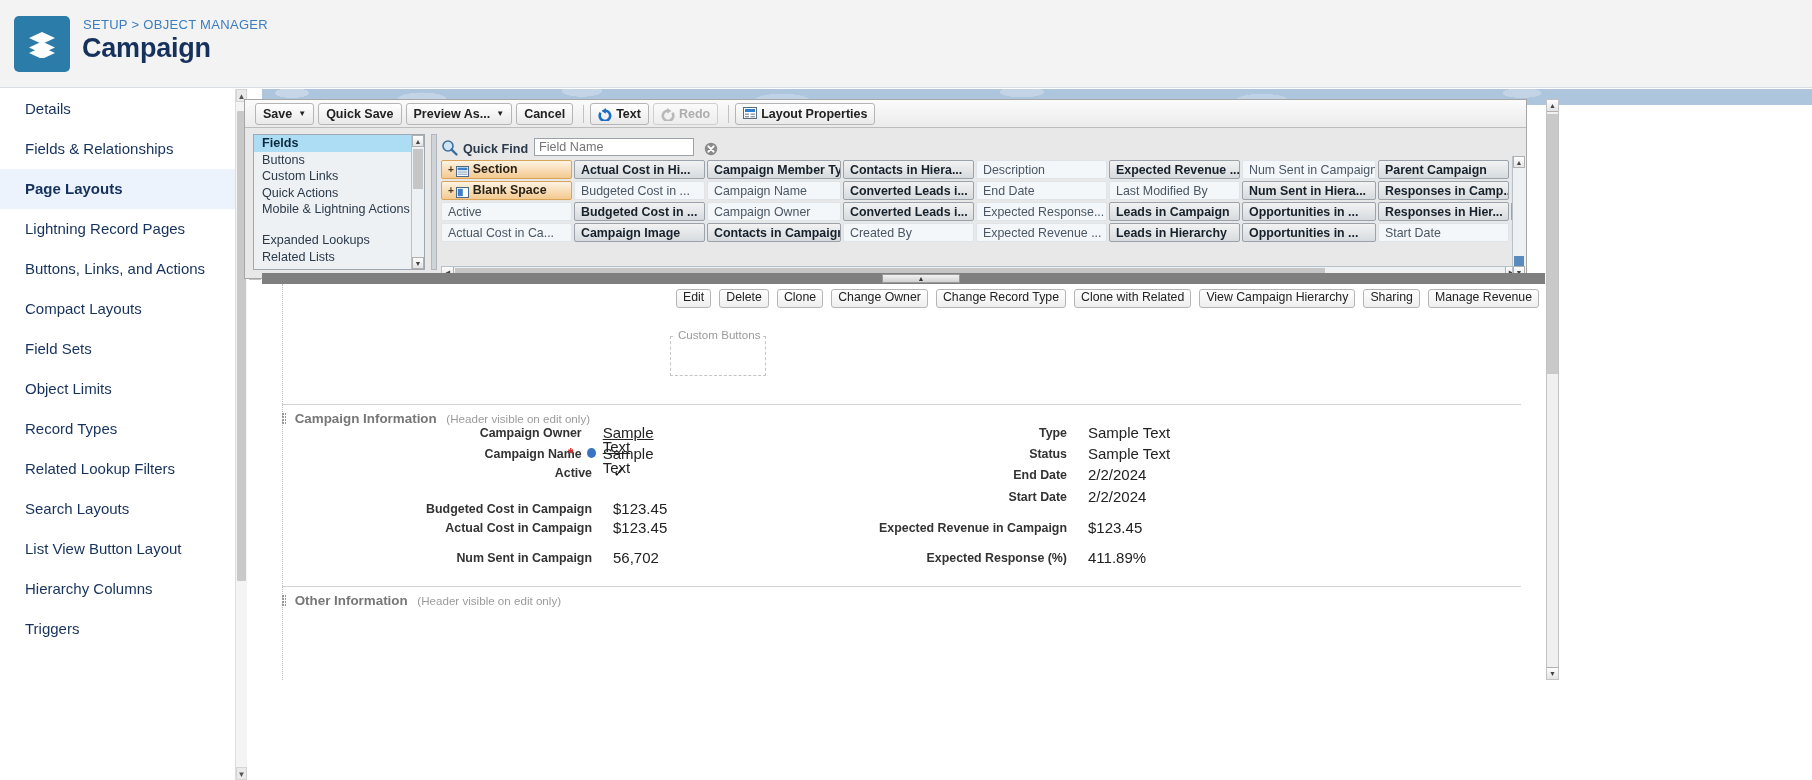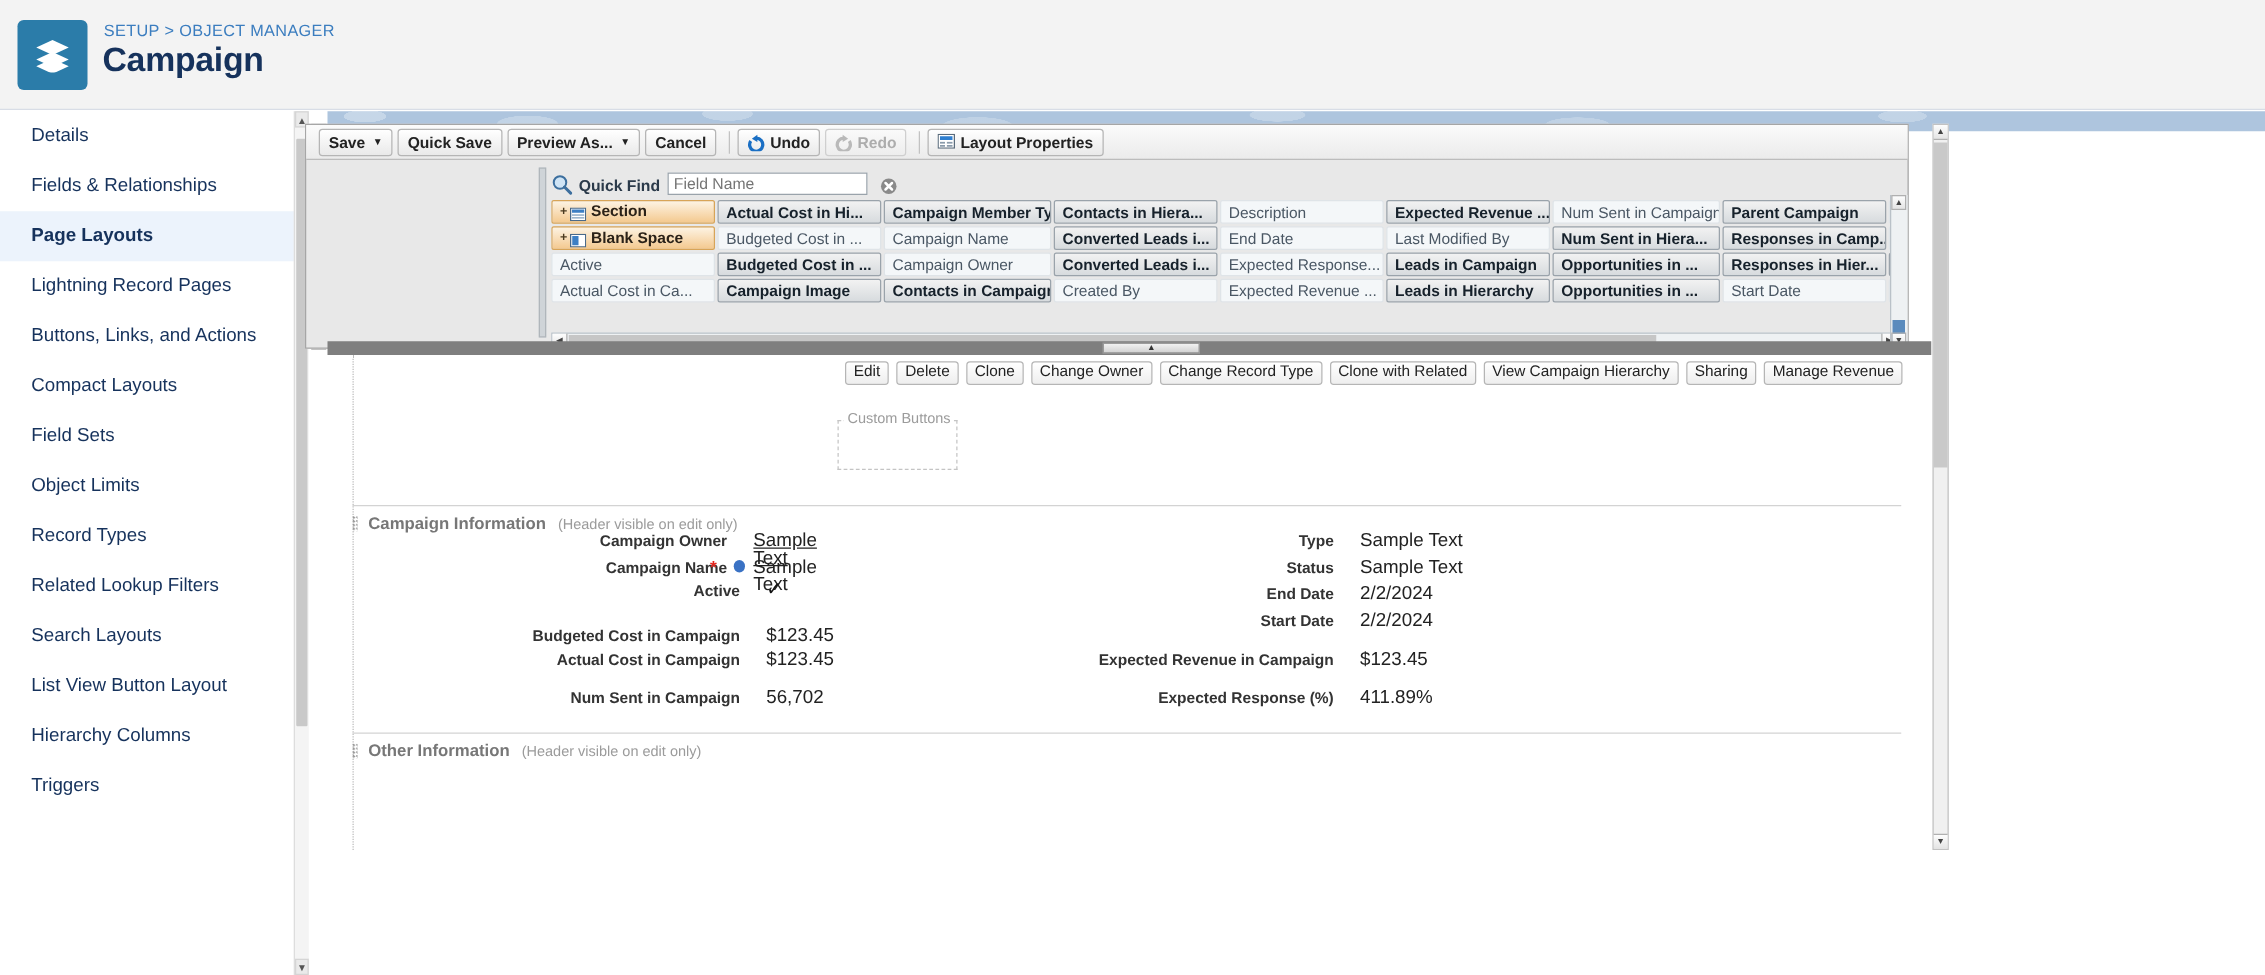--- a/index.html
+++ b/index.html
@@ -102,21 +102,21 @@
 
   
   .splitter{position:absolute;left:262px;top:273px;width:1283px;height:11px;background:#7f7f7f;}
   .splitter .grab{position:absolute;left:620px;top:1px;width:78px;height:9px;background:linear-gradient(#f2f2f2,#d2d2d2);border:1px solid #9a9a9a;box-sizing:border-box;text-align:center;font-size:7px;line-height:8px;color:#333;}
 
   
   .canvas{position:absolute;left:262px;top:284px;width:1283px;height:396px;background:#fff;overflow:hidden;}
   .canvas-inner{position:absolute;left:0;top:0;width:1283px;}
   .dashleft{position:absolute;left:20px;top:0;width:1px;height:396px;border-left:1px dotted #bbb;}
 
-  .btnrow{display:flex;flex-wrap:nowrap;padding-left:414px;margin-top:5px;}
+  .btnrow{display:flex;flex-wrap:nowrap;padding-left:414px;margin-top:5px;justify-content:space-between;}
   .btnrow.r2{margin-top:6px;}
   .sbtn{height:17px;line-height:15px;padding:0 6px;margin-right:6px;border:1px solid #b5b5b5;border-radius:3px;background:linear-gradient(#ffffff,#eeeeee);font-size:12.3px;color:#222;white-space:nowrap;cursor:pointer;}
 
   .custbtn{position:absolute;left:408px;top:52px;width:96px;height:40px;border:1px dashed #c4c4c4;box-sizing:border-box;}
   .custbtn .cap{position:absolute;left:4px;top:-9px;background:#fff;padding:0 3px;font-size:11.6px;color:#9b9b9b;white-space:nowrap;}
 
   .sechead{position:absolute;left:20px;right:24px;border-top:1px solid #d3d3d3;padding-top:6px;}
   .sechead .hdot{display:inline-block;width:4px;height:12px;margin-right:5px;vertical-align:-2px;
     background-image:radial-gradient(circle .9px at 1px 1px,#999 99%,transparent 100%);background-size:3px 3px;}
   .sechead .nm{font-size:13.4px;font-weight:bold;color:#777;}
@@ -207,21 +207,21 @@
       </div>
       <div class="tb-btn">Cancel</div>
       <span class="tb-sep"></span>
       <div class="tb-btn">
         <span class="tb-ico">
           <svg width="14" height="14" viewBox="0 0 16 16">
               <path d="M8 4a6 6 0 1 1-5 2.6" fill="none" stroke="#1a6fc4" stroke-width="3"></path>
               <path d="M9 1 L4 4.6 L9 7.6 Z" fill="#1a6fc4"></path>
             </svg>
         </span>
-        <span>Undo</span>
+        <span>Text</span>
       </div>
       <div class="tb-btn disabled">
         <span class="tb-ico">
           <svg width="14" height="14" viewBox="0 0 16 16">
               <path d="M8 4a6 6 0 1 0 5 2.6" fill="none" stroke="#b9b9b9" stroke-width="3"></path>
               <path d="M7 1 L12 4.6 L7 7.6 Z" fill="#b9b9b9"></path>
             </svg>
         </span>
         <span>Redo</span>
       </div>
@@ -236,20 +236,34 @@
               <rect x="2" y="9" width="4" height="1.4" fill="#8a9bab"></rect>
               <rect x="7.5" y="9" width="4.5" height="1.4" fill="#8a9bab"></rect>
             </svg>
         </span>
         <span>Layout Properties</span>
       </div>
     </div>
 
     <div class="pal-body">
 
+      <div class="cat-box">
+        <div class="cat-item sel">Fields</div>
+        <div class="cat-item">Buttons</div>
+        <div class="cat-item">Custom Links</div>
+        <div class="cat-item">Quick Actions</div>
+        <div class="cat-item two">Mobile &amp; Lightning Actions</div>
+        <div class="cat-item">Expanded Lookups</div>
+        <div class="cat-item">Related Lists</div>
+        <div class="cat-scroll">
+          <div class="ar up">▲</div>
+          <div class="thumb"></div>
+          <div class="ar dn">▼</div>
+        </div>
+      </div>
 
       <div class="vsplit"></div>
 
       <div class="qf">
         <span class="mag">
           <svg width="17" height="17" viewBox="0 0 17 17">
               <circle cx="7" cy="7" r="5" fill="#cfe4f5" stroke="#3d6f9e" stroke-width="1.6"></circle>
               <path d="M10.6 10.6 L15.5 15.5" stroke="#3d6f9e" stroke-width="2.4" stroke-linecap="round"></path>
             </svg>
         </span>

